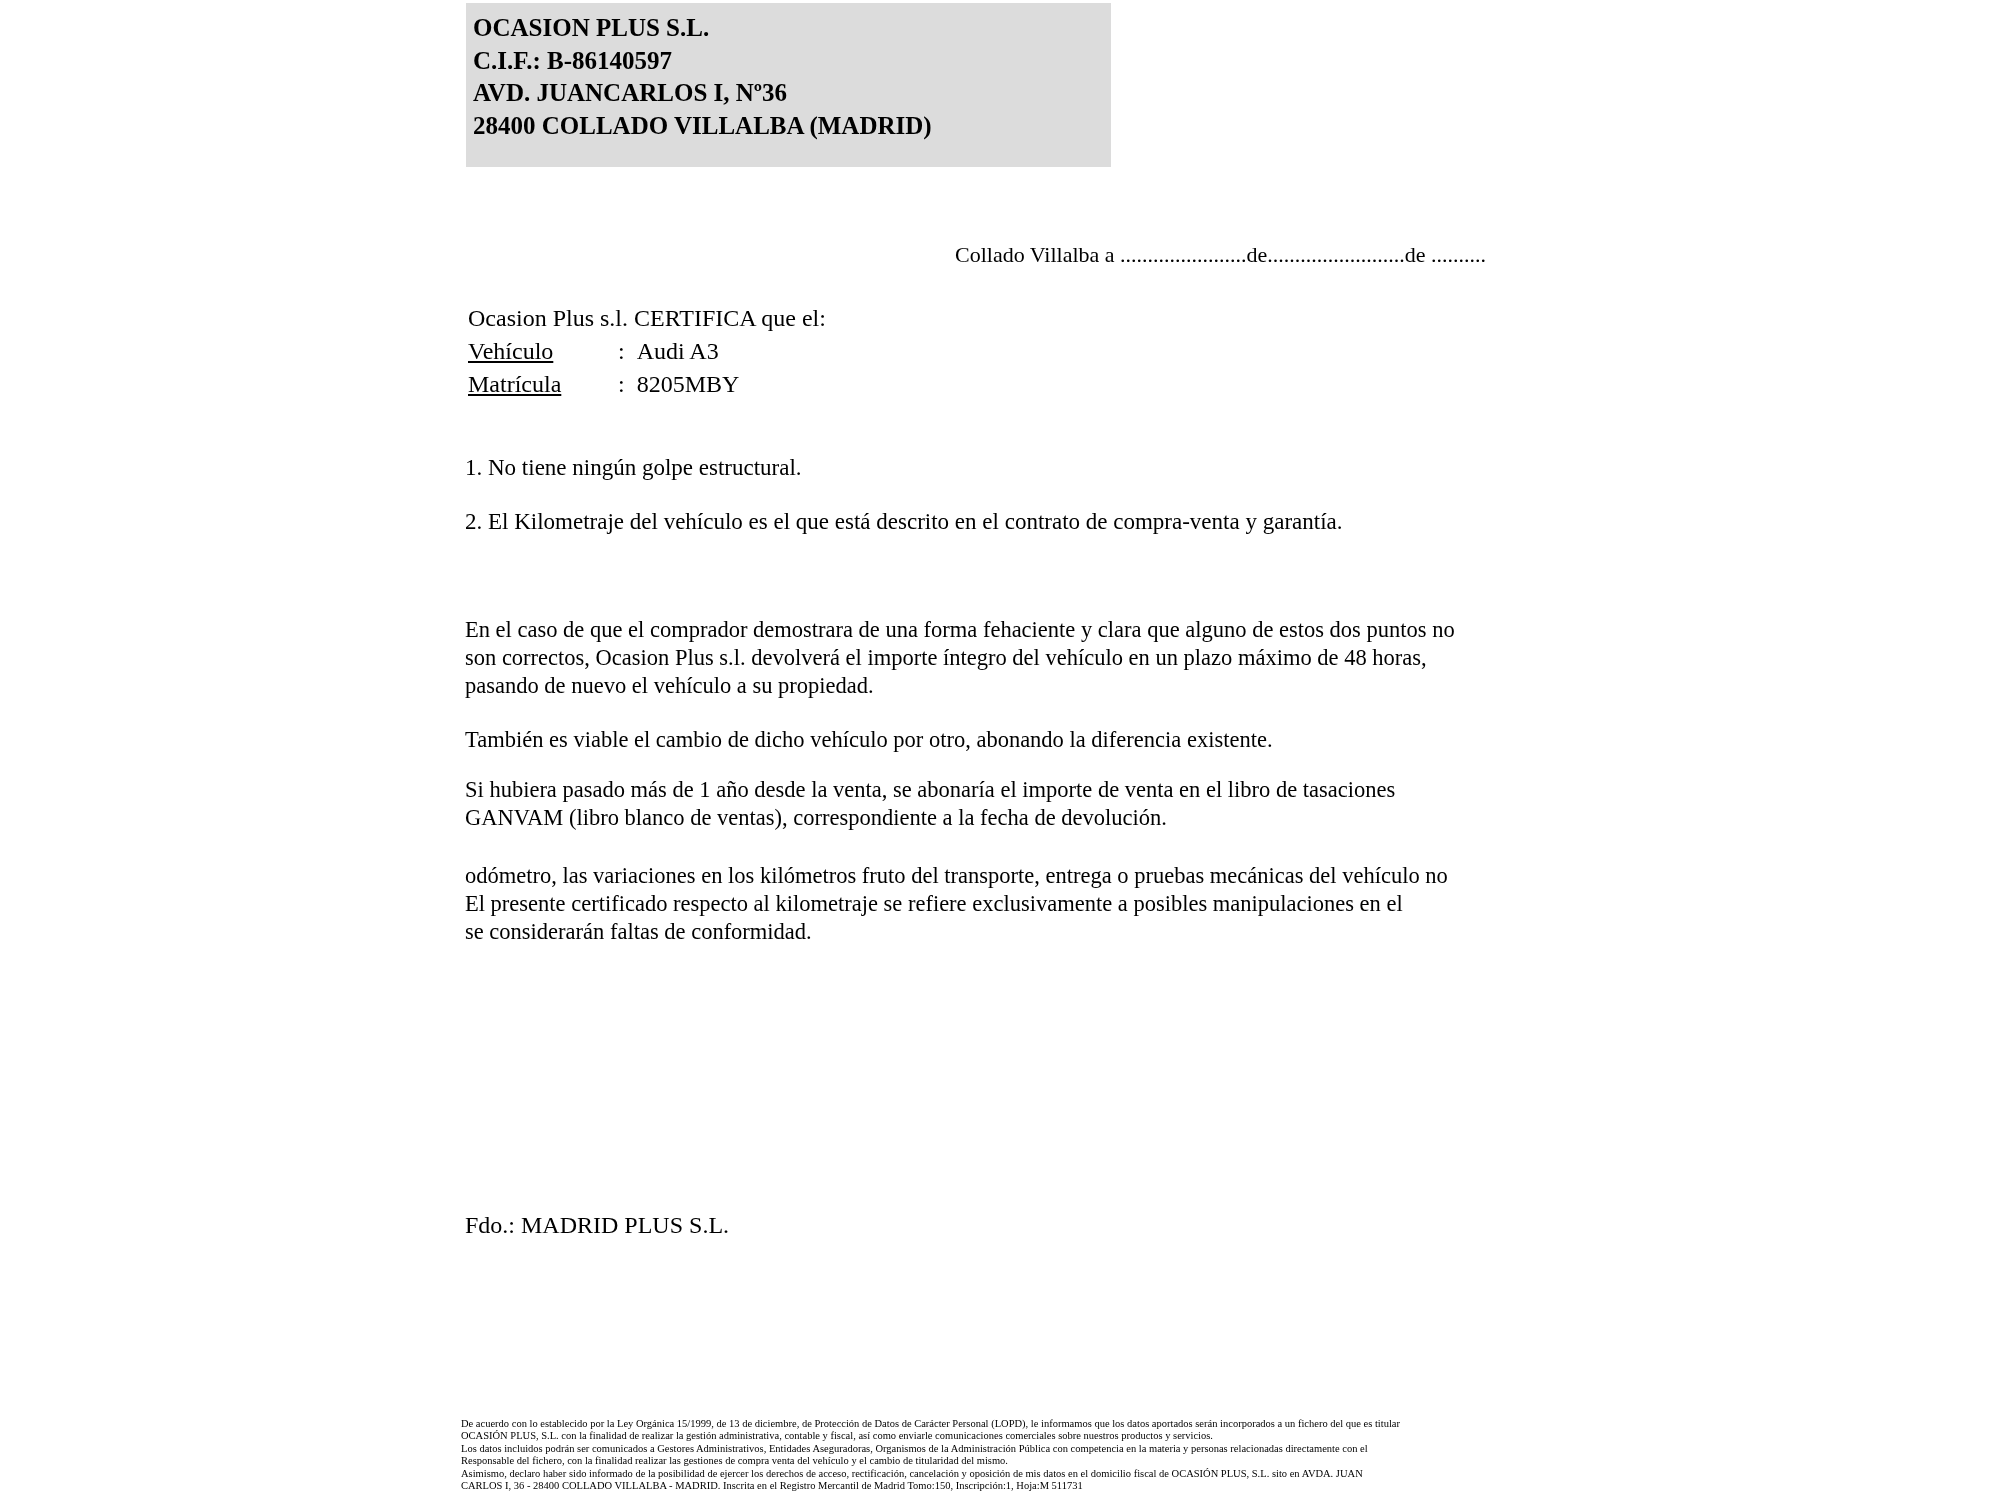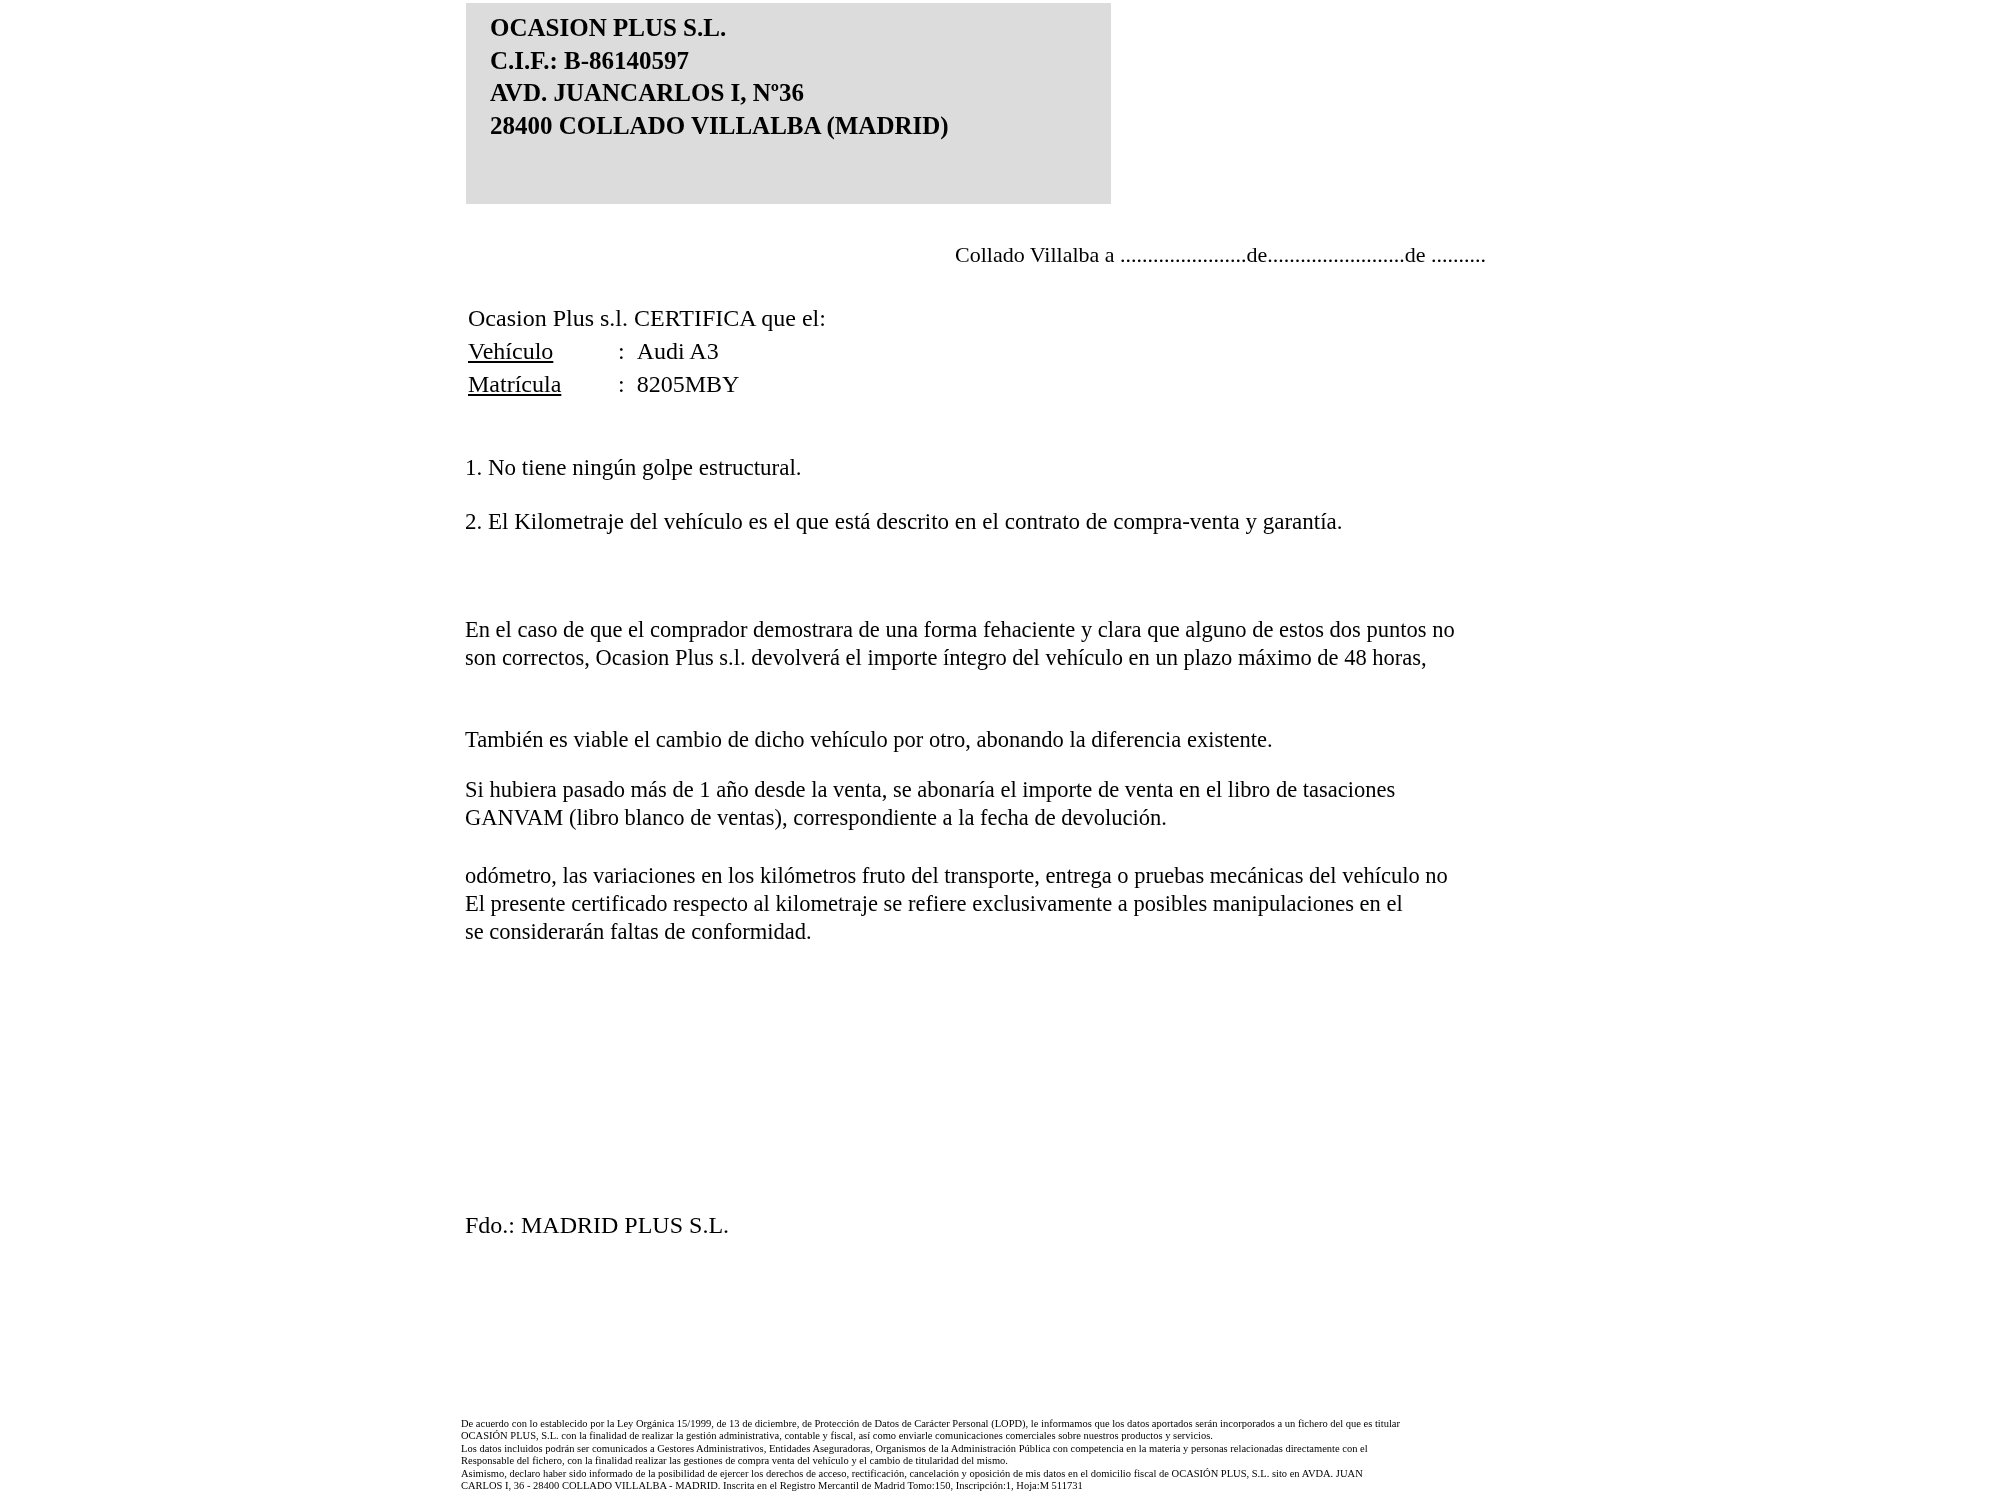--- a/index.html
+++ b/index.html
@@ -11,23 +11,23 @@
     background: #ffffff;
     font-family: "Liberation Serif", "DejaVu Serif", serif;
     color: #000000;
     overflow: hidden;
   }
   .header-block {
     position: absolute;
     left: 466px;
     top: 3px;
     width: 645px;
-    height: 201px;
+    height: 164px;
     background: #dcdcdc;
-    padding: 9px 0 0 24px;
+    padding: 9px 0 0 7px;
   }
   .header-block .hline {
     font-weight: bold;
     font-size: 25px;
     line-height: 32.5px;
     white-space: nowrap;
   }
   .date-line {
     position: absolute;
     left: 955px;
@@ -109,20 +109,21 @@
       <span class="cert-label">Matrícula</span><span class="cert-sep">:</span><span>8205MBY</span>
     </div>
   </div>
 
   <div class="numbered-item item-1">1. No tiene ningún golpe estructural.</div>
   <div class="numbered-item item-2">2. El Kilometraje del vehículo es el que está descrito en el contrato de compra-venta y garantía.</div>
 
   <div class="para para-1">
     <div class="pline">En el caso de que el comprador demostrara de una forma fehaciente y clara que alguno de estos dos puntos no</div>
     <div class="pline">son correctos, Ocasion Plus s.l. devolverá el importe íntegro del vehículo en un plazo máximo de 48 horas,</div>
+    <div class="pline">pasando de nuevo el vehículo a su propiedad.</div>
   </div>
 
   <div class="para para-2">
     <div class="pline">También es viable el cambio de dicho vehículo por otro, abonando la diferencia existente.</div>
   </div>
 
   <div class="para para-3">
     <div class="pline">Si hubiera pasado más de 1 año desde la venta, se abonaría el importe de venta en el libro de tasaciones</div>
     <div class="pline">GANVAM (libro blanco de ventas), correspondiente a la fecha de devolución.</div>
   </div>

